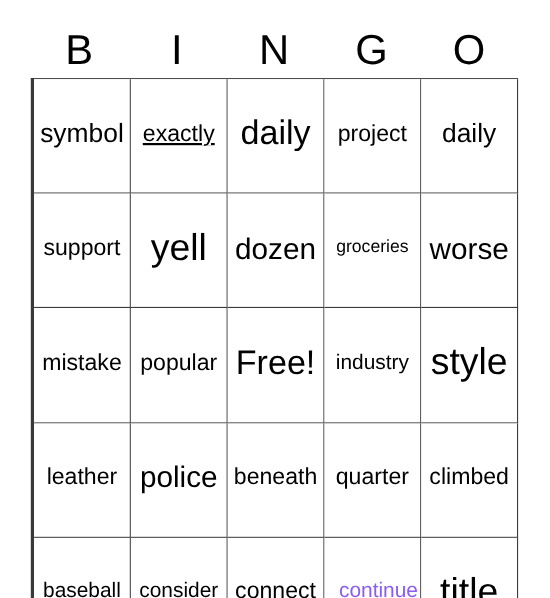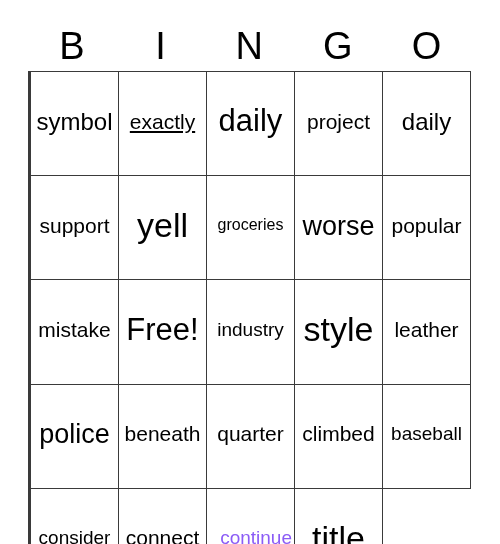--- a/index.html
+++ b/index.html
@@ -115,31 +115,34 @@
         <span class="cell-text fs-l" style="color: rgb(0, 0, 0);">daily</span>
       </div>
 
     <div class="cell" style="border-right-color: rgb(58, 58, 58); border-bottom-color: rgb(58, 58, 58);">
         <span class="cell-text fs-m" style="color: rgb(0, 0, 0);">support</span>
       </div>
     <div class="cell" style="border-right-color: rgb(58, 58, 58); border-bottom-color: rgb(58, 58, 58);">
         <span class="cell-text fs-max" style="color: rgb(0, 0, 0);">yell</span>
       </div>
     <div class="cell" style="border-right-color: rgb(58, 58, 58); border-bottom-color: rgb(58, 58, 58);">
+        <span class="cell-text fs-xl" style="color: rgb(0, 0, 0);">dozen</span>
+      </div>
+    <div class="cell" style="border-right-color: rgb(58, 58, 58); border-bottom-color: rgb(58, 58, 58);">
         <span class="cell-text fs-xs" style="color: rgb(0, 0, 0);">groceries</span>
       </div>
     <div class="cell" style="border-right-color: rgb(58, 58, 58); border-bottom-color: rgb(58, 58, 58);">
         <span class="cell-text fs-xl" style="color: rgb(0, 0, 0);">worse</span>
       </div>
 
     <div class="cell" style="border-right-color: rgb(58, 58, 58); border-bottom-color: rgb(58, 58, 58);">
-        <span class="cell-text fs-m" style="color: rgb(0, 0, 0);">popular</span>
+        <span class="cell-text fs-m" style="color: rgb(0, 0, 0);">mistake</span>
       </div>
     <div class="cell" style="border-right-color: rgb(58, 58, 58); border-bottom-color: rgb(58, 58, 58);">
-        <span class="cell-text fs-m" style="color: rgb(0, 0, 0);">mistake</span>
+        <span class="cell-text fs-m" style="color: rgb(0, 0, 0);">popular</span>
       </div>
     <div class="cell" style="border-right-color: rgb(58, 58, 58); border-bottom-color: rgb(58, 58, 58);">
         <span class="cell-text fs-xxl" style="color: rgb(0, 0, 0);">Free!</span>
       </div>
     <div class="cell" style="border-right-color: rgb(58, 58, 58); border-bottom-color: rgb(58, 58, 58);">
         <span class="cell-text fs-s" style="color: rgb(0, 0, 0);">industry</span>
       </div>
     <div class="cell" style="border-right-color: rgb(58, 58, 58); border-bottom-color: rgb(58, 58, 58);">
         <span class="cell-text fs-max" style="color: rgb(0, 0, 0);">style</span>
       </div>

